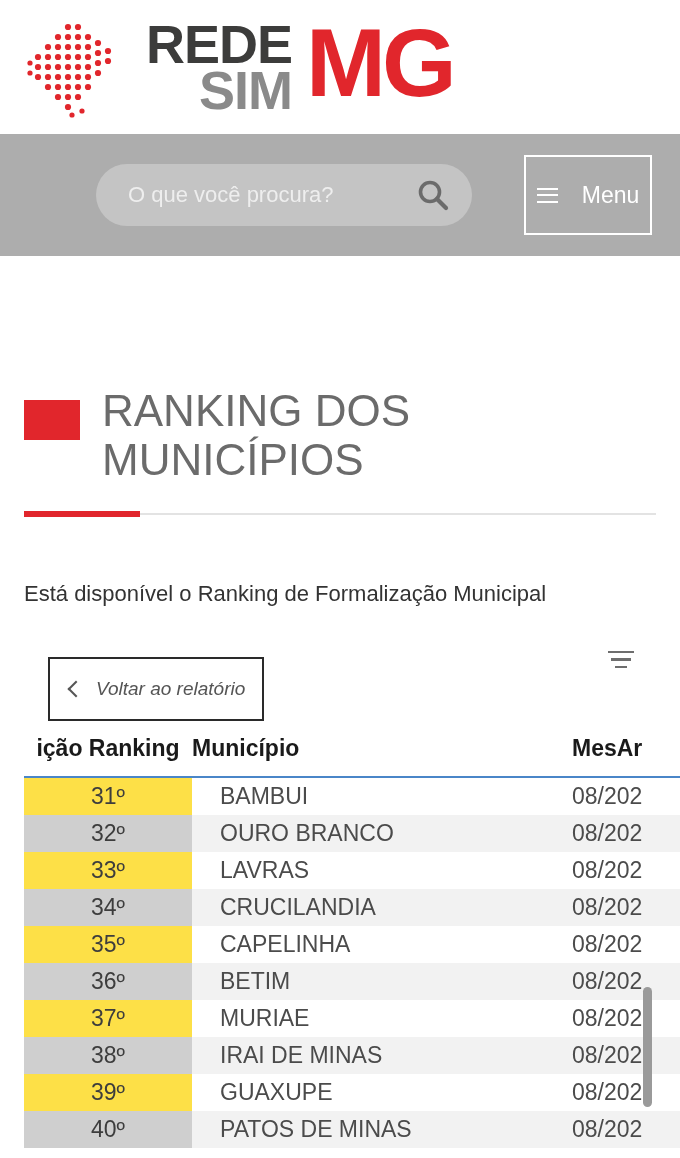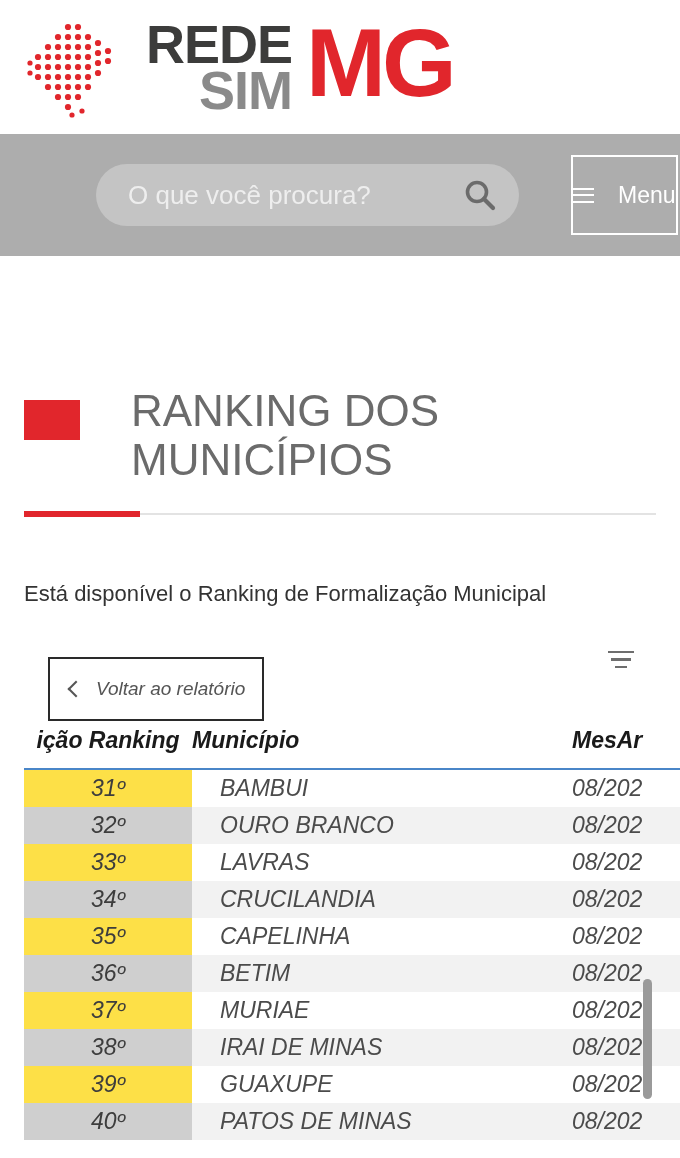--- a/index.html
+++ b/index.html
@@ -71,21 +71,21 @@
     display: flex;
     align-items: center;
     padding: 0 22px 0 32px;
     margin-left: 68px;
   }
   .search-input {
     flex: 1;
     border: none;
     outline: none;
     background: transparent;
-    font-size: 26px;
+    font-size: 22px;
     color: #f2f2f2;
     font-family: "Liberation Sans", sans-serif;
   }
   .search-input::placeholder { color: #eeeeee; opacity: 1; }
   .search-icon { width: 34px; height: 34px; flex: 0 0 auto; }
   .menu-btn {
     margin-left: 52px;
     width: 138px;
     height: 80px;
     border: 2px solid #ffffff;
@@ -105,21 +105,20 @@
   }
   .burger i { display: block; height: 2px; background: #fff; }
 
   
   .content { padding: 0 24px; }
   .spacer-top { height: 130px; }
 
   .title-row {
     display: flex;
     align-items: flex-start;
-    gap: 29px;
   }
   .title-square {
     width: 56px;
     height: 40px;
     background: #e1262c;
     margin-top: 14px;
     flex: 0 0 auto;
   }
   .page-title {
     font-size: 44px;
@@ -184,23 +183,22 @@
     border-left: 2px solid #555;
     border-bottom: 2px solid #555;
     transform: rotate(45deg);
     flex: 0 0 auto;
     margin-left: 6px;
   }
   .back-label { font-size: 19px; color: #555; font-style: italic; }
 
   
   .table-wrap {
-    margin-top: 6px;
+    margin-top: 14px;
     position: relative;
-    font-style: italic;
   }
   table {
     width: 660px;
     border-collapse: collapse;
     table-layout: fixed;
   }
   th {
     font-size: 23px;
     color: #1a1a1a;
     font-weight: bold;

